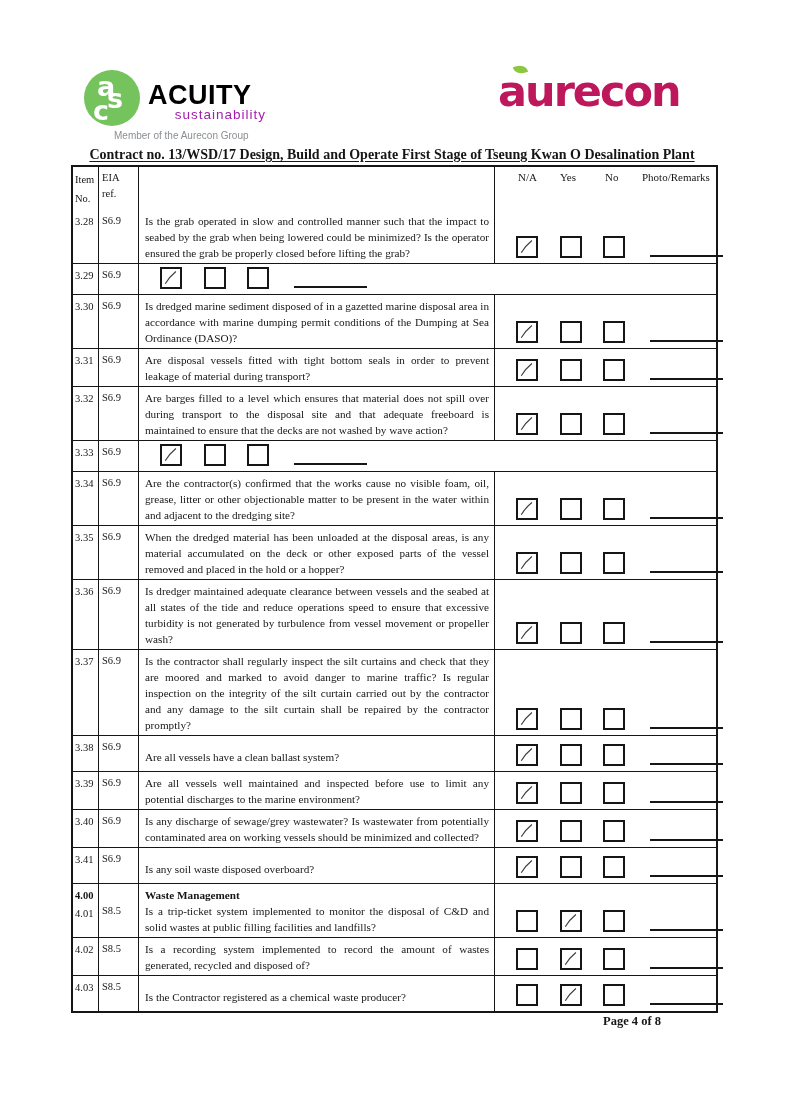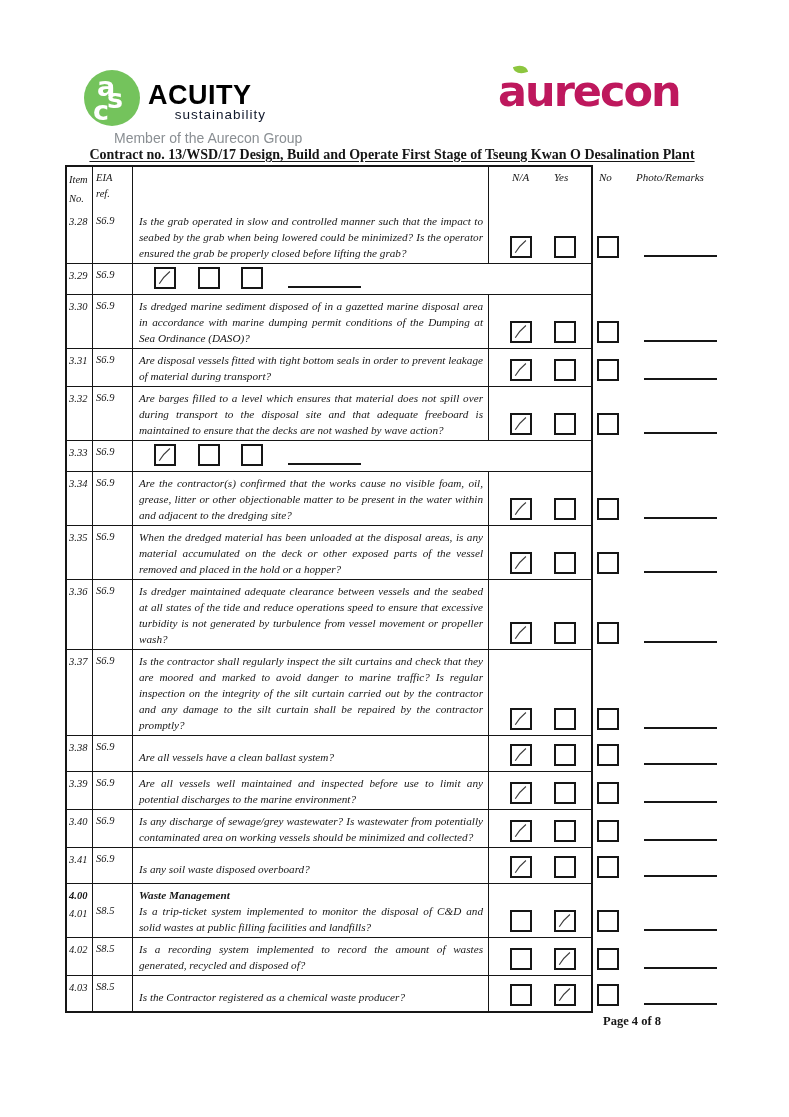--- a/index.html
+++ b/index.html
@@ -29,25 +29,25 @@
   .mono-s { left: 23px; top: 15px; font-size: 27px; }
   .mono-c { left: 9px;  top: 27px; font-size: 27px; }
   .acuity-name {
     position: absolute; left: 66px; top: 18px;
     font-family: "Liberation Sans", sans-serif; font-weight: bold;
     font-size: 27px; letter-spacing: 0.5px; color: #000000; line-height: 1;
   }
   .acuity-tagline {
     position: absolute; left: 66px; top: 44px; width: 118px;
     font-family: "Liberation Sans", sans-serif; font-size: 13.5px;
-    color: #0f172a; text-align: right; letter-spacing: 1px; line-height: 1;
+    color: #a21caf; text-align: right; letter-spacing: 1px; line-height: 1;
   }
   .acuity-member {
     position: absolute; left: 32px; top: 66px; width: 160px;
-    font-family: "Liberation Sans", sans-serif; font-size: 14px;
+    font-family: "Liberation Sans", sans-serif; font-size: 10px;
     color: #8a8f93; white-space: nowrap;
   }
   .aurecon { position: absolute; left: 498px; top: 70px; }
   .aurecon-word {
     font-family: "DejaVu Sans", sans-serif; font-weight: bold;
     font-size: 43px; letter-spacing: -2px; color: #be185d; line-height: 1;
   }
   .aurecon-leaf {
     position: absolute; left: 16px; top: -5px;
     width: 13px; height: 9px; background: #8dc63f;
@@ -58,24 +58,23 @@
   
   .doc-title {
     position: absolute; top: 147px; left: 60px; width: 664px;
     text-align: center; font-weight: bold; font-size: 14px;
     text-decoration: underline; text-underline-offset: 2px;
     white-space: nowrap;
   }
 
   
   .checklist {
-    position: absolute; top: 165px; left: 65px; width: 528px;
+    position: absolute; top: 165px; left: 71px; width: 647px;
     border: 2px solid #161616;
     font-size: 11.2px;
-    font-style: italic;
   }
   .row { display: flex; border-top: 1.5px solid #161616; }
   .row:first-child { border-top: none; }
   .col { min-height: 100%; }
   .col-item {
     width: 26px; border-right: 1.5px solid #161616;
     padding: 3px 1px 2px 2px; font-size: 10.5px; line-height: 18px;
   }
   .col-eia {
     width: 40px; border-right: 1.5px solid #161616;

